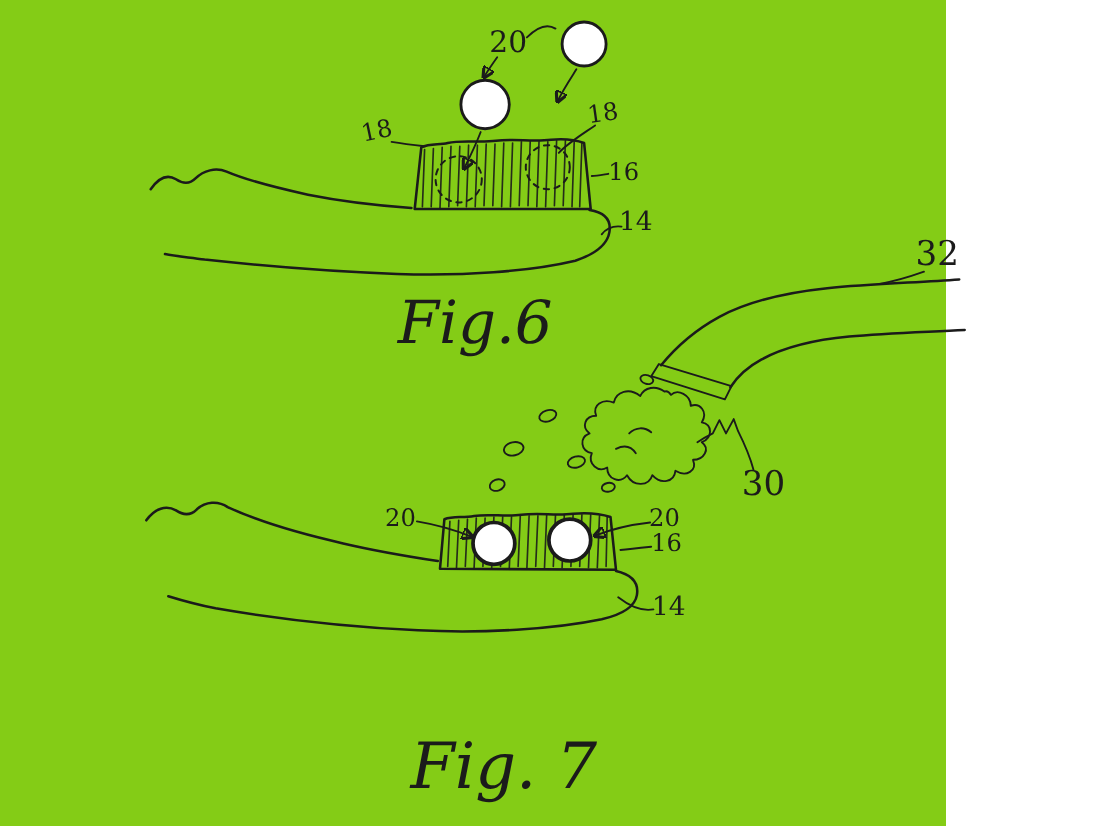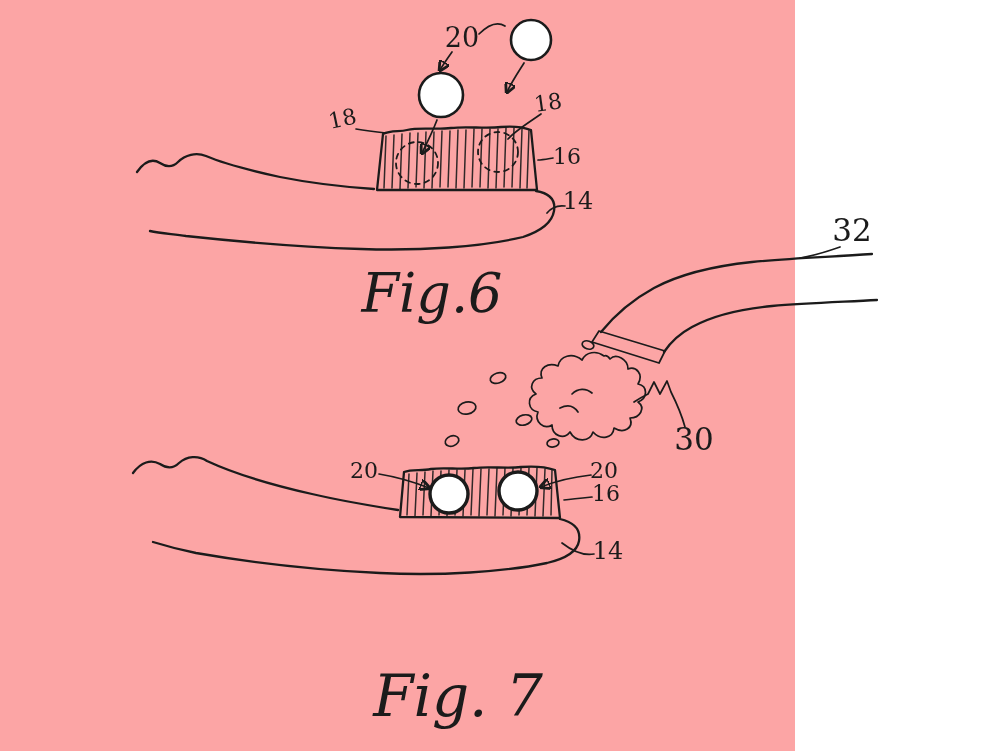--- a/index.html
+++ b/index.html
@@ -6,23 +6,23 @@
     margin: 0;
     padding: 0;
     background: #ffffff;
     width: 999px;
     height: 751px;
     overflow: hidden;
     font-family: "DejaVu Serif", serif;
   }
   .sheet {
     position: relative;
-    width: 795px;
+    width: 860px;
     height: 751px;
-    background: #fca5a5;
+    background: #84cc16;
   }
   svg { display: block; }
   .ink path, .ink circle, .ink ellipse, .ink line {
     fill: none;
     stroke: #1b1b1b;
     stroke-width: 2.3;
     stroke-linecap: round;
     stroke-linejoin: round;
   }
   .ink .hatch   { stroke-width: 1.5; opacity: 0.9; }

